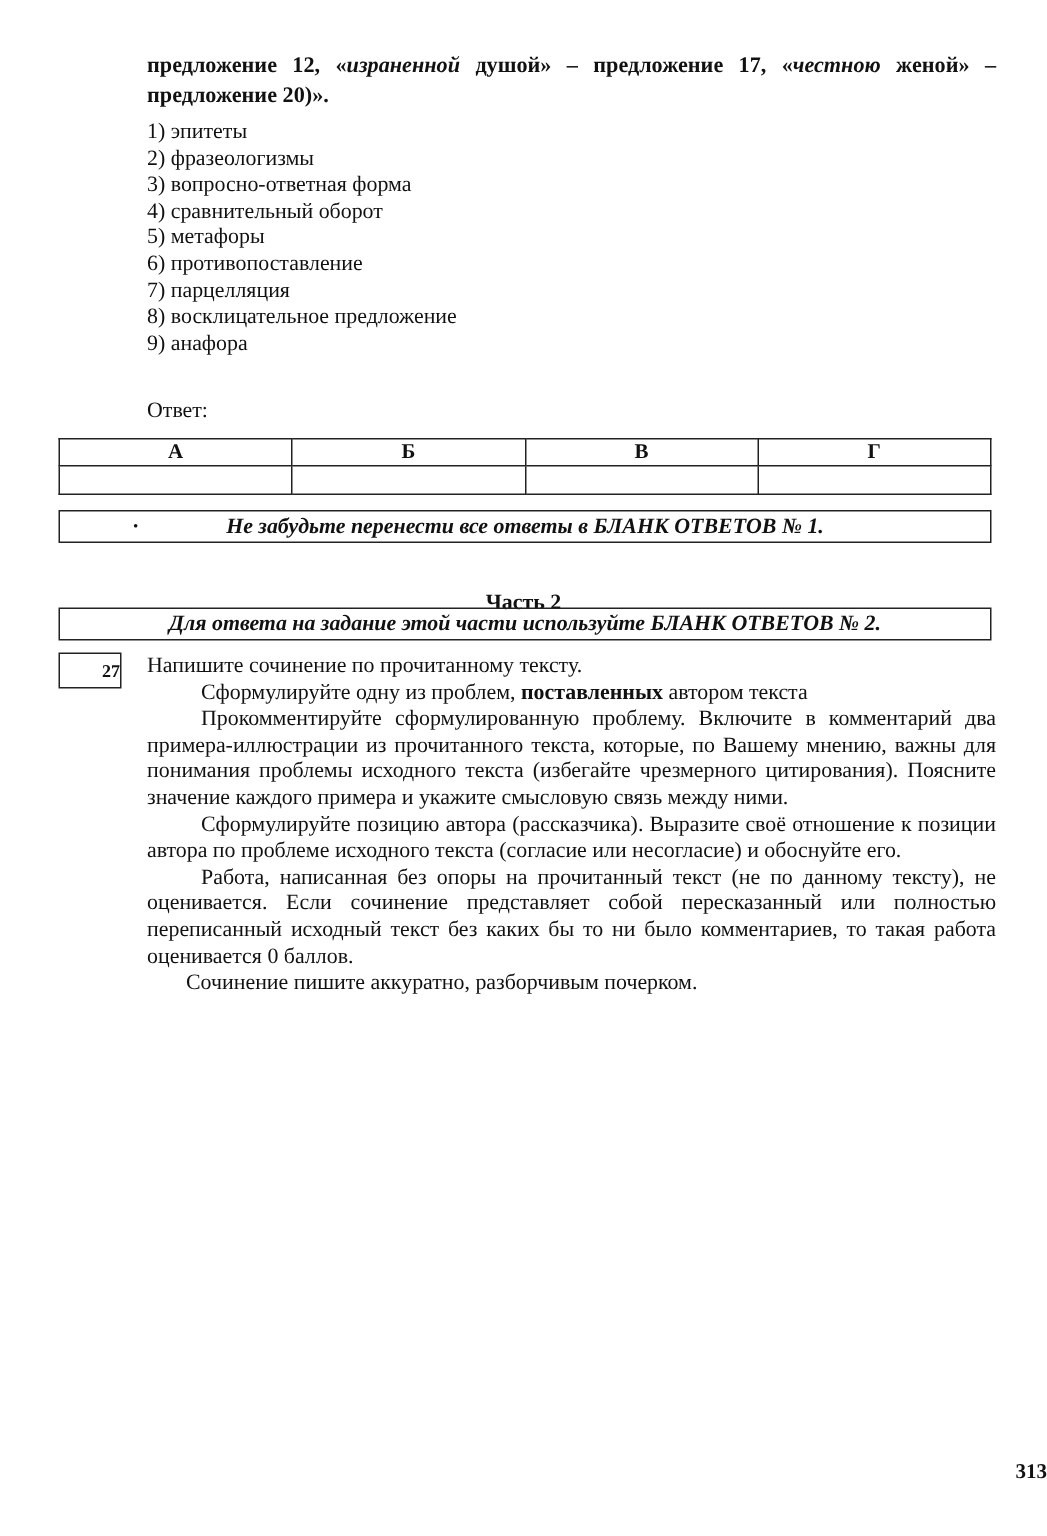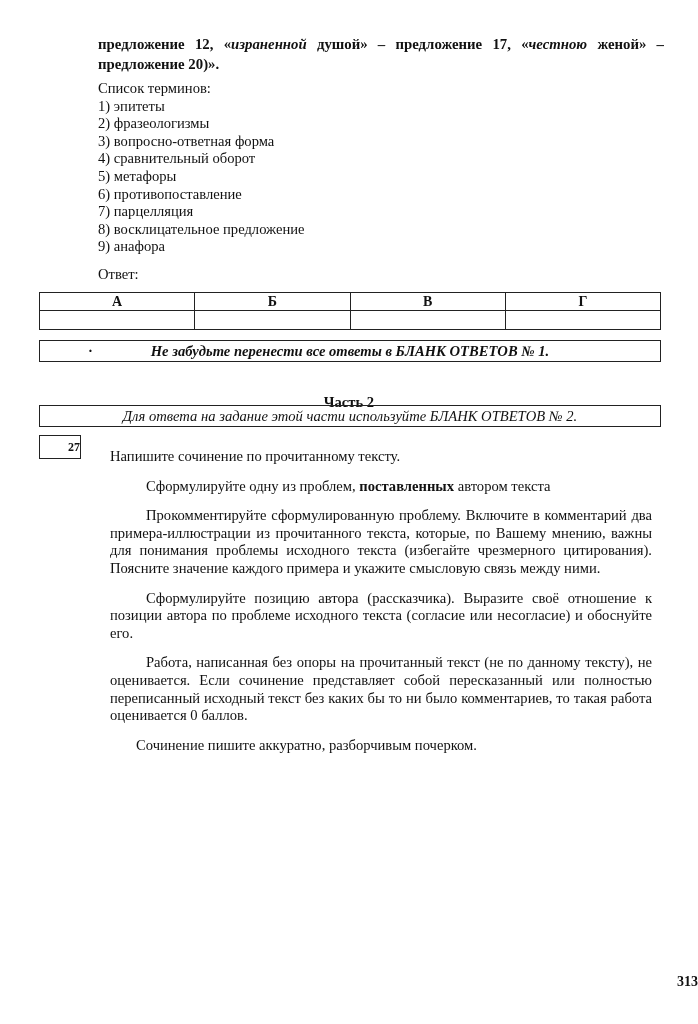--- a/index.html
+++ b/index.html
@@ -80,21 +80,21 @@
       text-align: center;
       font-weight: bold;
       font-size: 14.6px;
     }
     .box-note2 {
       left: 39px;
       top: 405px;
       width: 620px;
       height: 20px;
       border: 1.3px solid #222;
-      font-weight: normal;
+      font-weight: bold;
       font-style: italic;
       text-align: center;
       line-height: 20px;
       font-size: 14.6px;
     }
     .task-num {
       left: 39px;
       top: 435px;
       width: 40px;
       height: 22px;
@@ -104,41 +104,40 @@
       line-height: 22px;
       font-size: 12px;
     }
     .task {
       left: 98px;
       top: 436px;
       width: 566px;
       text-align: justify;
     }
     .task p {
-      margin: 12px;
+      margin: 0;
     }
     .task p.ind { text-indent: 36px; }
     .task p.ind-small { text-indent: 26px; }
     .task b { font-weight: bold; }
     .page-num {
       left: 0;
       top: 973px;
       width: 698px;
       text-align: right;
       font-size: 14px;
       font-weight: bold;
     }
   </style>
 </head>
 <body>
 
 <div class="abs intro"><span>предложение 12, «</span><i>израненной</i><span> душой» – предложение 17, «</span><i>честною</i><span> женой» – предложение 20)».</span></div>
 
 <div class="abs terms">
-  <div class="t-line">Список терминов:</div>
   <div class="t-line">1) эпитеты</div>
   <div class="t-line">2) фразеологизмы</div>
   <div class="t-line">3) вопросно-ответная форма</div>
   <div class="t-line">4) сравнительный оборот</div>
   <div class="t-line">5) метафоры</div>
   <div class="t-line">6) противопоставление</div>
   <div class="t-line">7) парцелляция</div>
   <div class="t-line">8) восклицательное предложение</div>
   <div class="t-line">9) анафора</div>
 </div>

